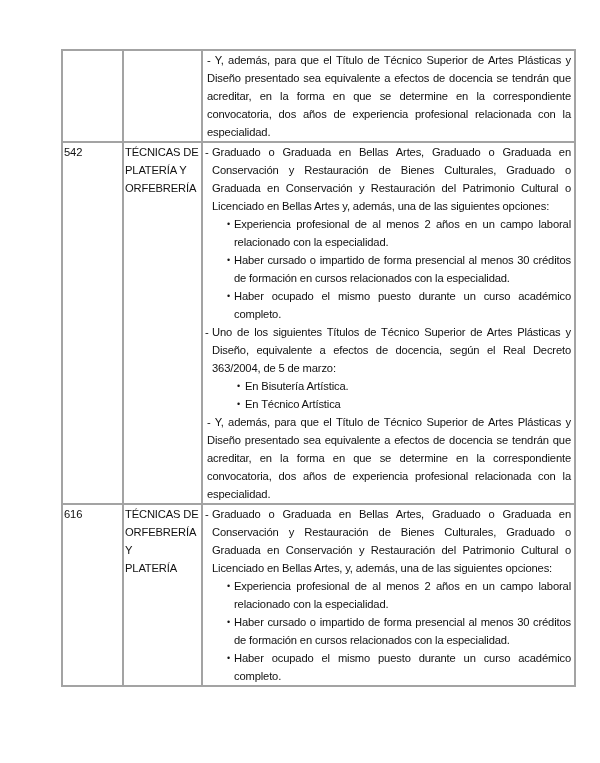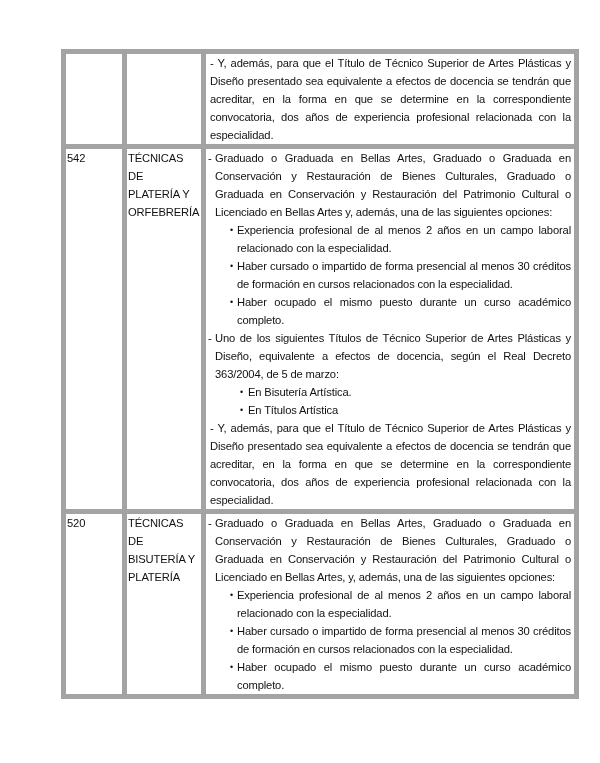--- a/index.html
+++ b/index.html
@@ -2,21 +2,21 @@
 <html><head>
   <meta charset="utf-8">
   <style>
     html, body { margin: 0; padding: 0; background: #ffffff; }
     body { width: 600px; height: 763px; position: relative; overflow: hidden;
            font-family: "Liberation Sans", "DejaVu Sans", sans-serif; color: #111; }
     .page { position: absolute; left: 0; top: 0; width: 600px; height: 763px; }
     table.req { position: absolute; left: 61px; top: 49px; width: 513px;
                 border-collapse: collapse; table-layout: fixed;
                 font-size: 11.2px; line-height: 18px; letter-spacing: -0.15px; }
-    table.req td { border: 5px solid #a3a3a3; vertical-align: top; padding: 0; }
+    table.req td { border: 2px solid #a3a3a3; vertical-align: top; padding: 0; }
     col.c-code { width: 61px; }
     col.c-name { width: 79px; }
     col.c-req  { width: 373px; }
     td.code { padding-left: 1px !important; }
     td.name { padding-left: 1px !important; }
     td.req-cell { padding: 0 3px 0 2px !important; }
     .para { text-align: justify; text-align-last: left; }
     .dash-item { position: relative; padding-left: 7px; text-align: justify; }
     .dash-item .dash { position: absolute; left: 0; top: 0; }
     .dash-inline { text-align: justify; padding-left: 2px; }
@@ -78,32 +78,32 @@
             <span class="dash">-</span>
             <span>Uno de los siguientes Títulos de Técnico Superior de Artes Plásticas y Diseño, equivalente a efectos de docencia, según el Real Decreto 363/2004, de 5 de marzo:</span>
           </div>
           <ul class="titles">
             <li>
               <span class="bullet">•</span>
               <span>En Bisutería Artística.</span>
             </li>
             <li>
               <span class="bullet">•</span>
-              <span>En Títulos Artística</span>
+              <span>En Técnico Artística</span>
             </li>
           </ul>
           <div class="para dash-inline">- Y, además, para que el Título de Técnico Superior de Artes Plásticas y Diseño presentado sea equivalente a efectos de docencia se tendrán que acreditar, en la forma en que se determine en la correspondiente convocatoria, dos años de experiencia profesional relacionada con la especialidad.</div>
         </td>
       </tr>
 
       <tr style="height:160px;">
-        <td class="code">520</td>
+        <td class="code">616</td>
         <td class="name">
           <span class="name-line">TÉCNICAS DE</span>
-          <span class="name-line">BISUTERÍA Y</span>
+          <span class="name-line">ORFEBRERÍA Y</span>
           <span class="name-line">PLATERÍA</span>
         </td>
         <td class="req-cell">
           <div class="dash-item">
             <span class="dash">-</span>
             <span>Graduado o Graduada en Bellas Artes, Graduado o Graduada en Conservación y Restauración de Bienes Culturales, Graduado o Graduada en Conservación y Restauración del Patrimonio Cultural o Licenciado en Bellas Artes, y, además, una de las siguientes opciones:</span>
           </div>
           <ul class="opts">
             <li>
               <span class="bullet">•</span>

